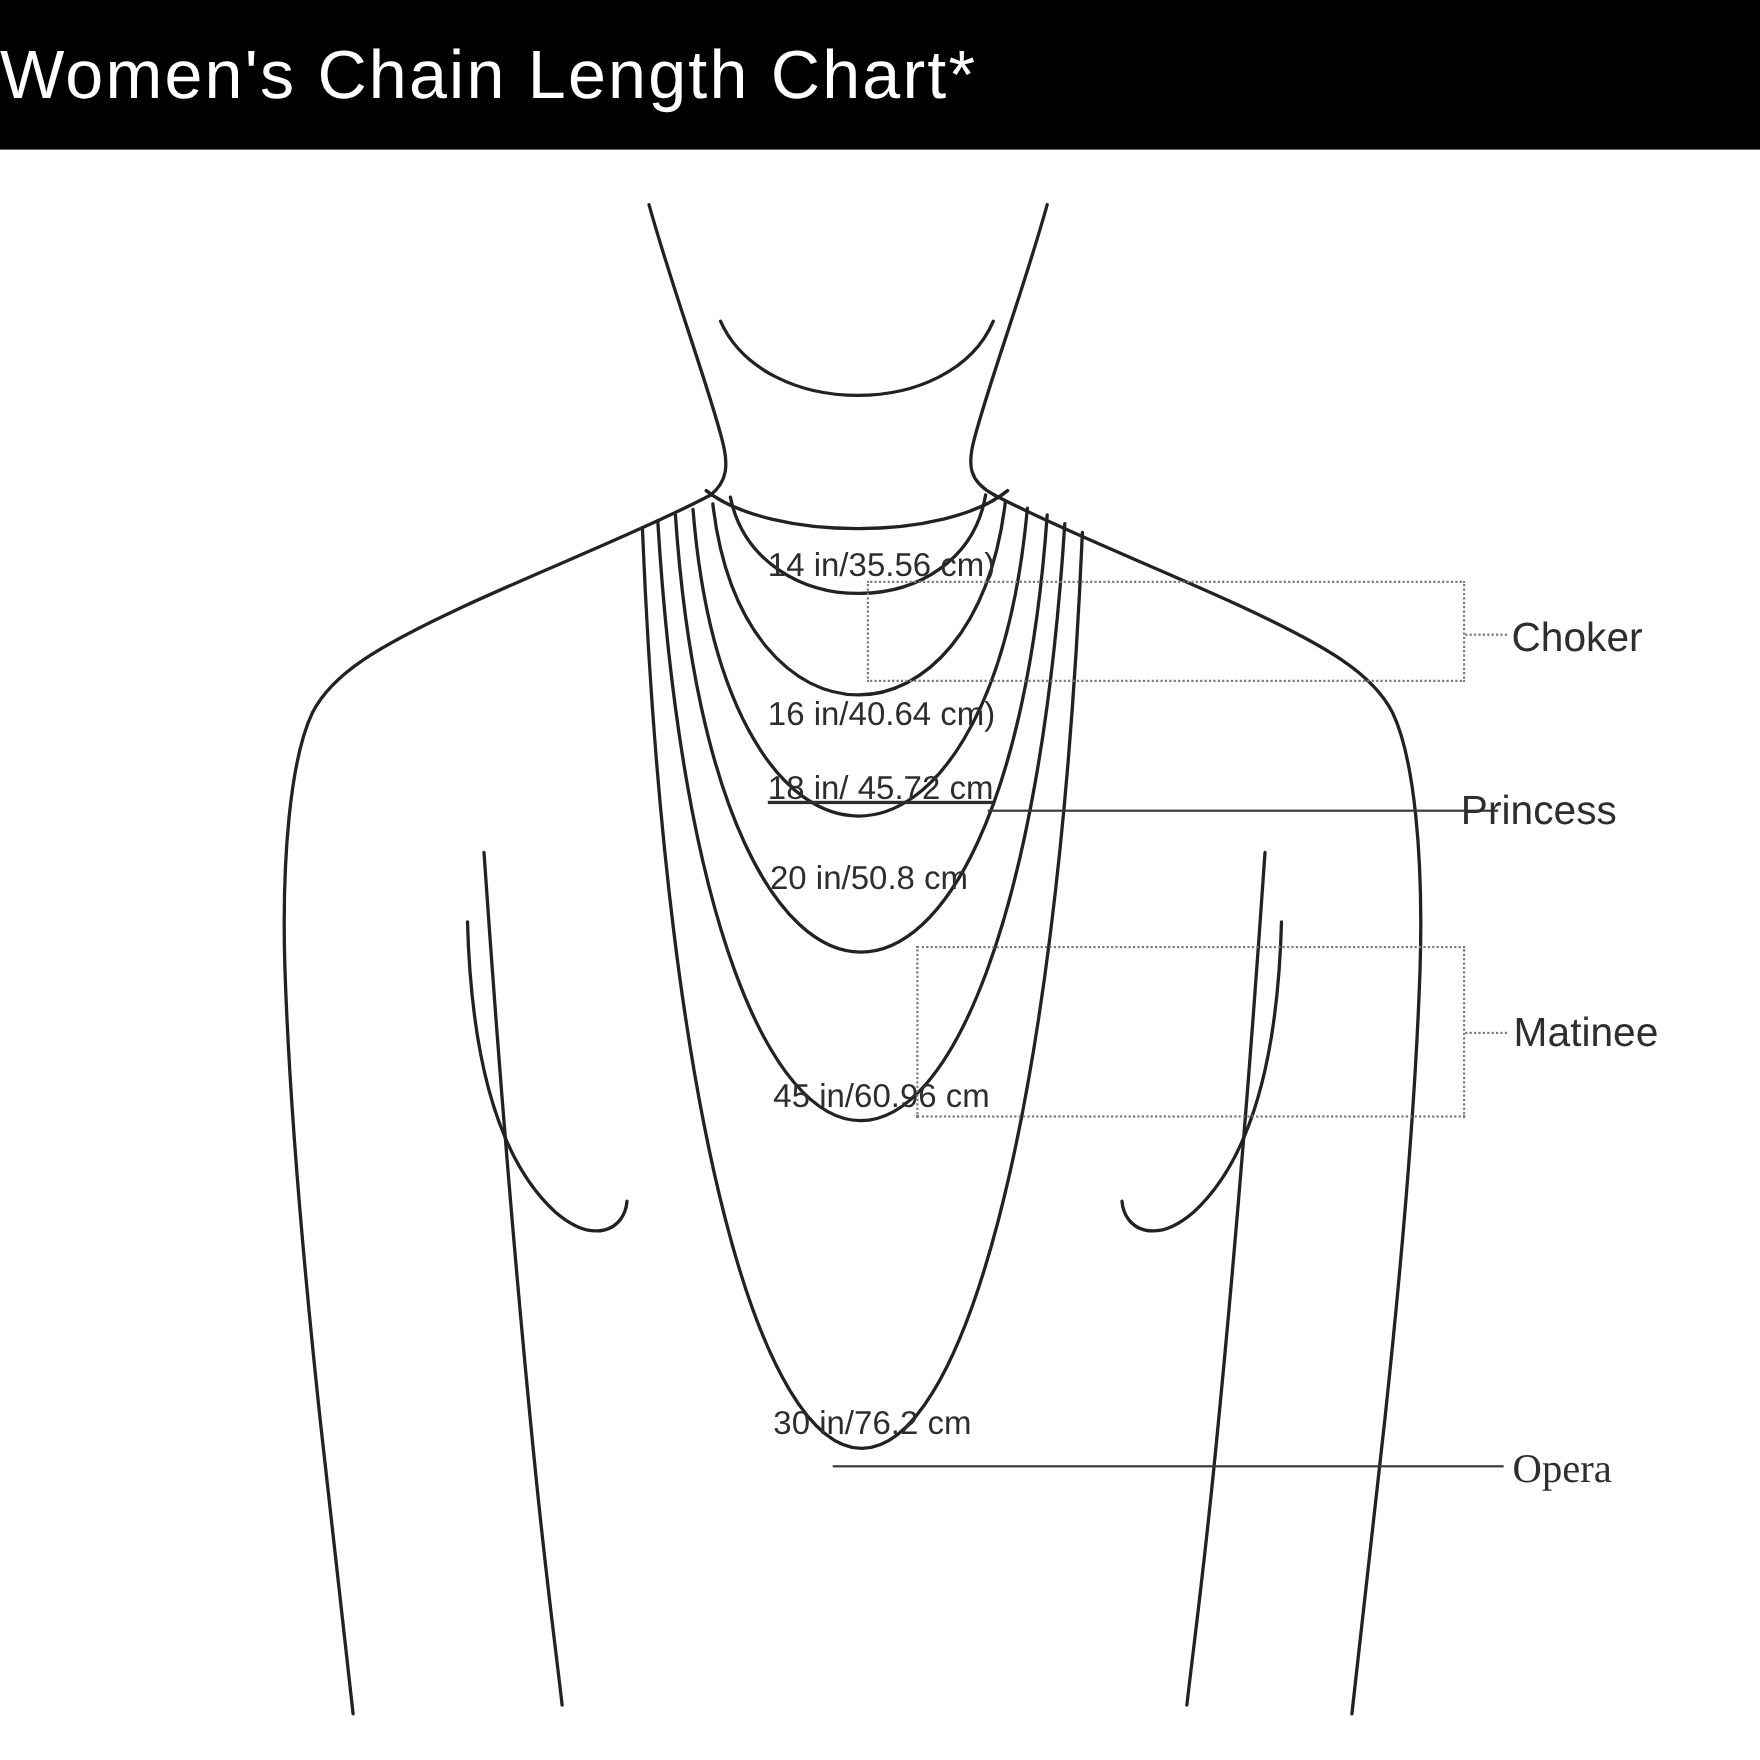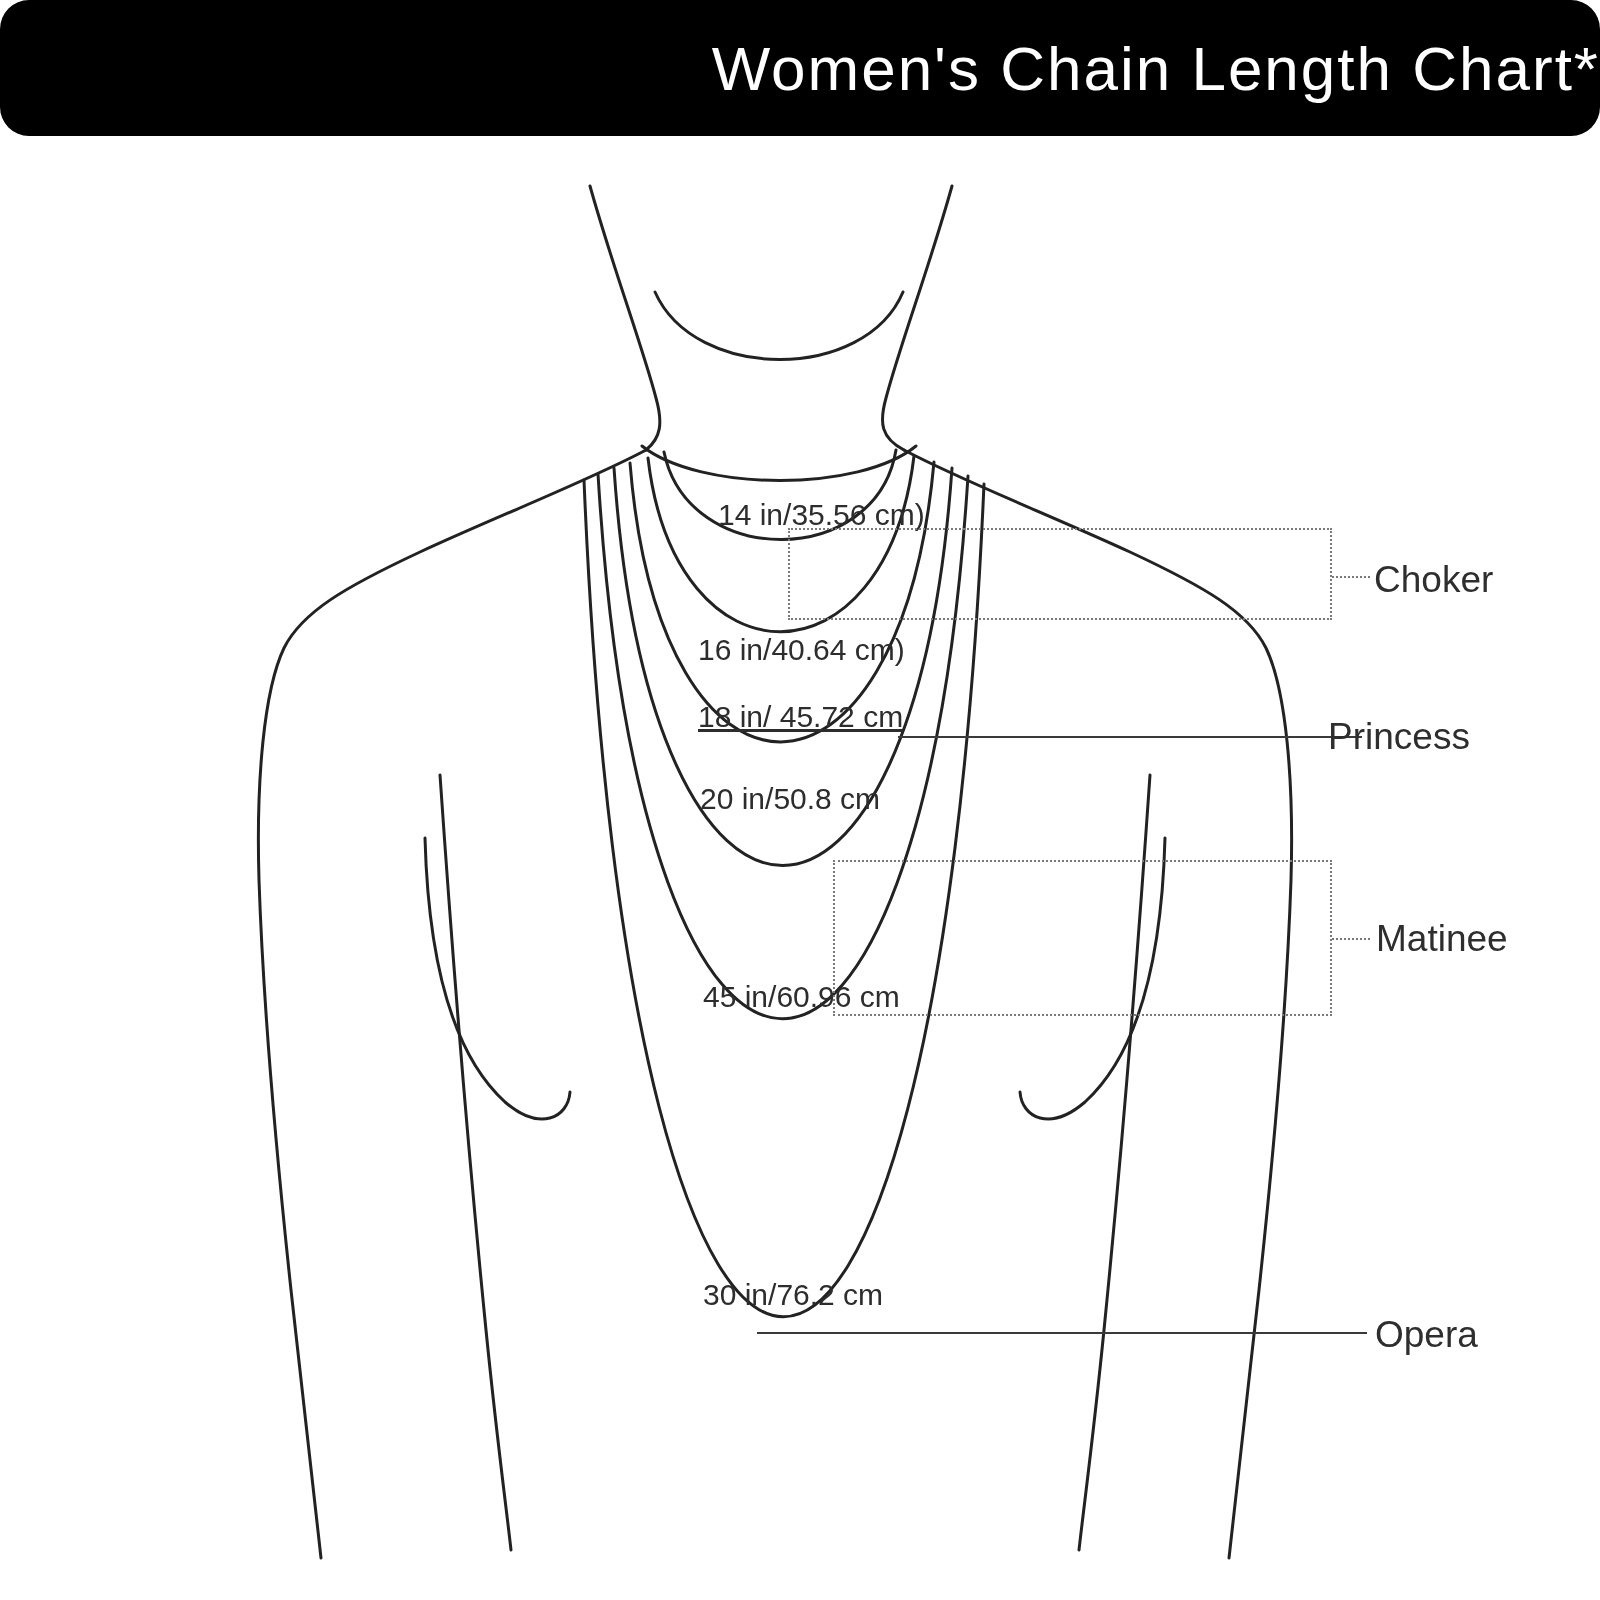--- a/index.html
+++ b/index.html
@@ -1,19 +1,19 @@
 <!DOCTYPE html>
 <html><head>
 <meta charset="utf-8">
 <style>
   html,body{margin:0;padding:0;background:#ffffff;}
   .page{position:relative;width:1600px;height:1600px;background:#ffffff;overflow:hidden;
         font-family:"Liberation Sans",sans-serif;}
   .header{position:absolute;left:0;top:0;width:1600px;height:136px;background:#000000;
-          display:flex;align-items:center;justify-content:flex-end;border-radius:29px;}
+          display:flex;align-items:center;justify-content:flex-start;}
   .title{color:#ffffff;font-size:62px;font-weight:400;letter-spacing:2px;margin:0;}
   .figure-svg{position:absolute;left:0;top:0;}
   .chain-label{position:absolute;font-size:30px;color:#2d2d2d;white-space:nowrap;}
   .cat-label{position:absolute;font-size:37px;color:#2e2e2e;white-space:nowrap;}
   .dotted-box{position:absolute;border:2px dotted #7a7a7a;box-sizing:border-box;}
   .dotted-line{position:absolute;border-top:2px dotted #7a7a7a;height:0;}
   .solid-line{position:absolute;background:#3a3a3a;height:2px;}
 </style>
 </head>
 <body>
@@ -43,34 +43,34 @@
 
       <path d="M 664 452 C 688 569, 876 569, 896 450"></path>
       <path d="M 648 458 C 675 690, 886 690, 914 456"></path>
       <path d="M 630 463 C 660 835, 900 835, 934 462"></path>
       <path d="M 614 468 C 650 998, 915 998, 952 468"></path>
       <path d="M 598 474 C 642 1200, 922 1200, 968 476"></path>
       <path d="M 584 480 C 630 1595, 936 1595, 984 484"></path>
     </g>
   </svg>
 
-  <div class="chain-label" style="left:698px;top:498px;margin-left:20px;">14 in/35.56 cm)</div>
+  <div class="chain-label" style="left:698px;top:498px;">14 in/35.56 cm)</div>
   <div class="chain-label" style="left:698px;top:590px;margin-top:43px;">16 in/40.64 cm)</div>
   <div class="chain-label" style="left:698px;top:700px;text-decoration:underline;">18 in/ 45.72 cm</div>
   <div class="chain-label" style="left:700px;top:782px;text-align:center;">20 in/50.8 cm</div>
   <div class="chain-label" style="left:703px;top:980px;">45 in/60.96 cm</div>
   <div class="chain-label" style="left:703px;top:1278px;">30 in/76.2 cm</div>
 
   <div class="dotted-box" style="left:788px;top:528px;width:544px;height:92px;"></div>
   <div class="dotted-line" style="left:1332px;top:576px;width:38px;"></div>
   <div class="cat-label" style="left:1374px;top:559px;">Choker</div>
 
   <div class="solid-line" style="left:898px;top:736px;width:464px;"></div>
   <div class="cat-label" style="left:1328px;top:716px;">Princess</div>
 
   <div class="dotted-box" style="left:833px;top:860px;width:499px;height:156px;"></div>
   <div class="dotted-line" style="left:1332px;top:938px;width:38px;"></div>
   <div class="cat-label" style="left:1376px;top:918px;">Matinee</div>
 
   <div class="solid-line" style="left:757px;top:1332px;width:610px;"></div>
-  <div class="cat-label" style="left:1375px;top:1314px;">Opera</div>
+  <div class="cat-label" style="left:1375px;top:1314px;font-family:Liberation Serif, serif;">Opera</div>
 
 </div>
 
 </body></html>

